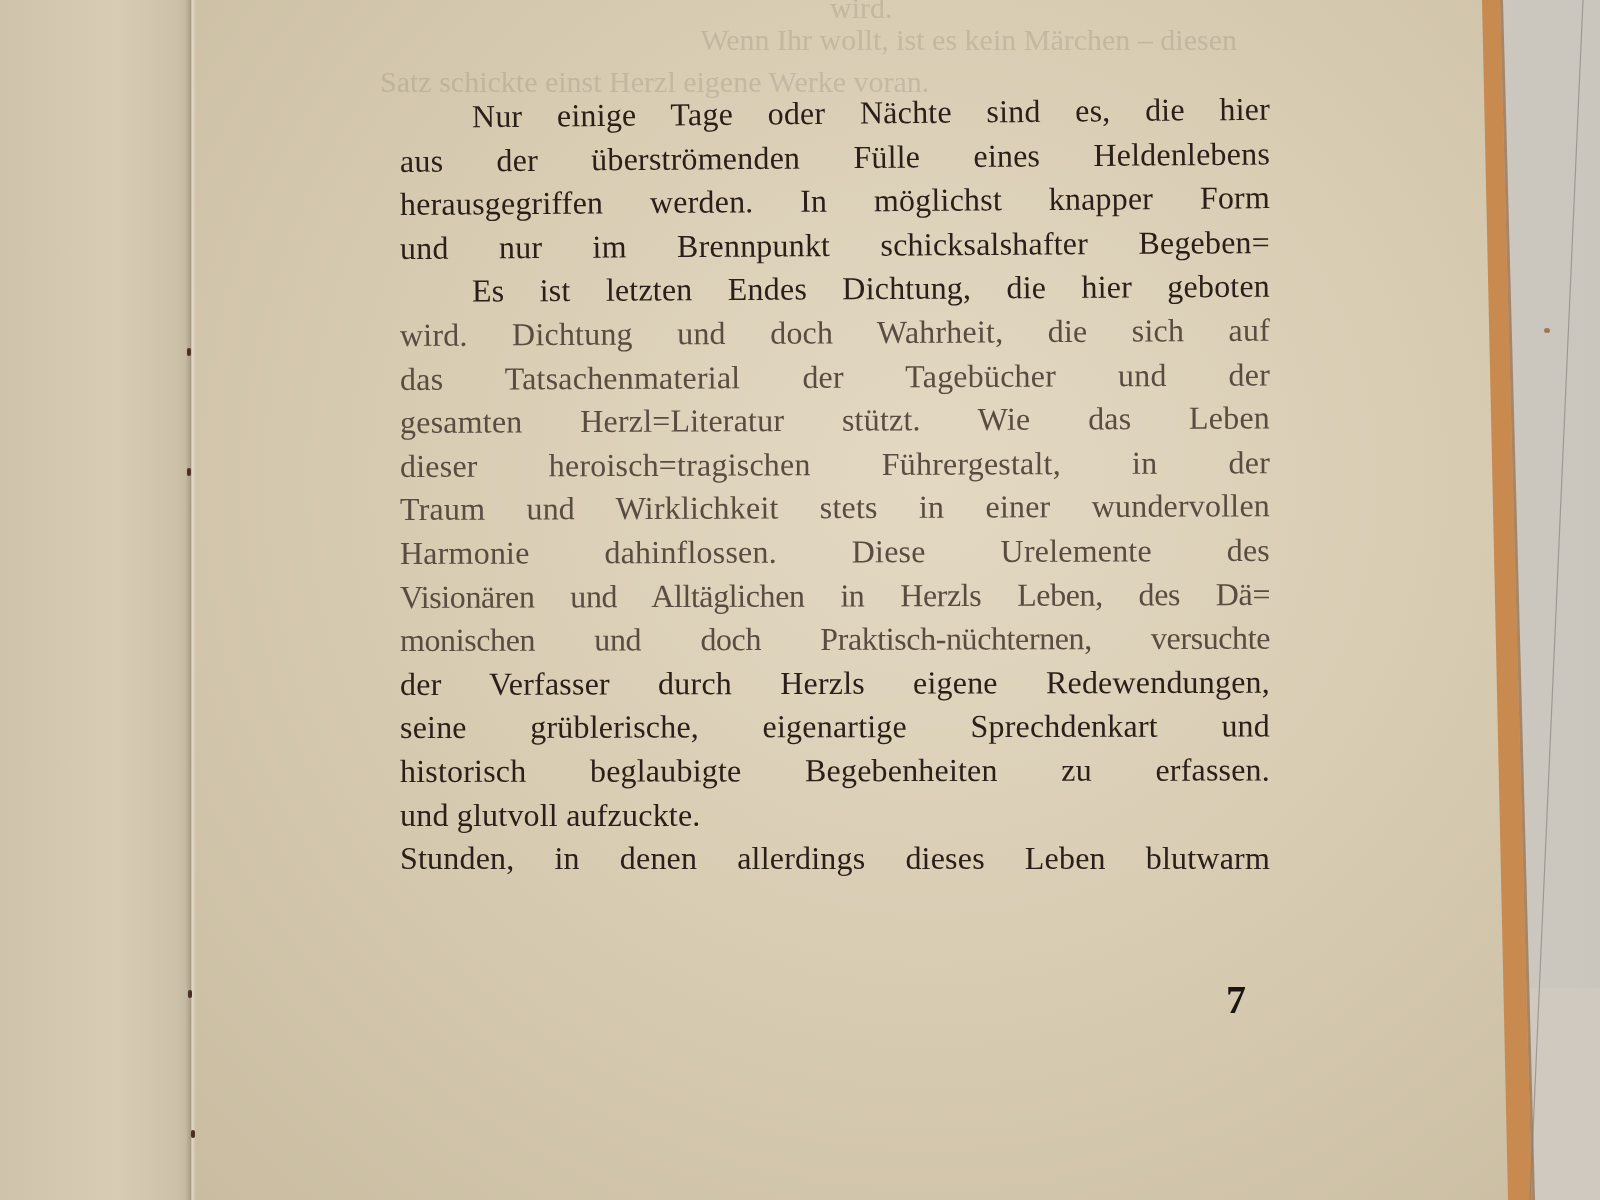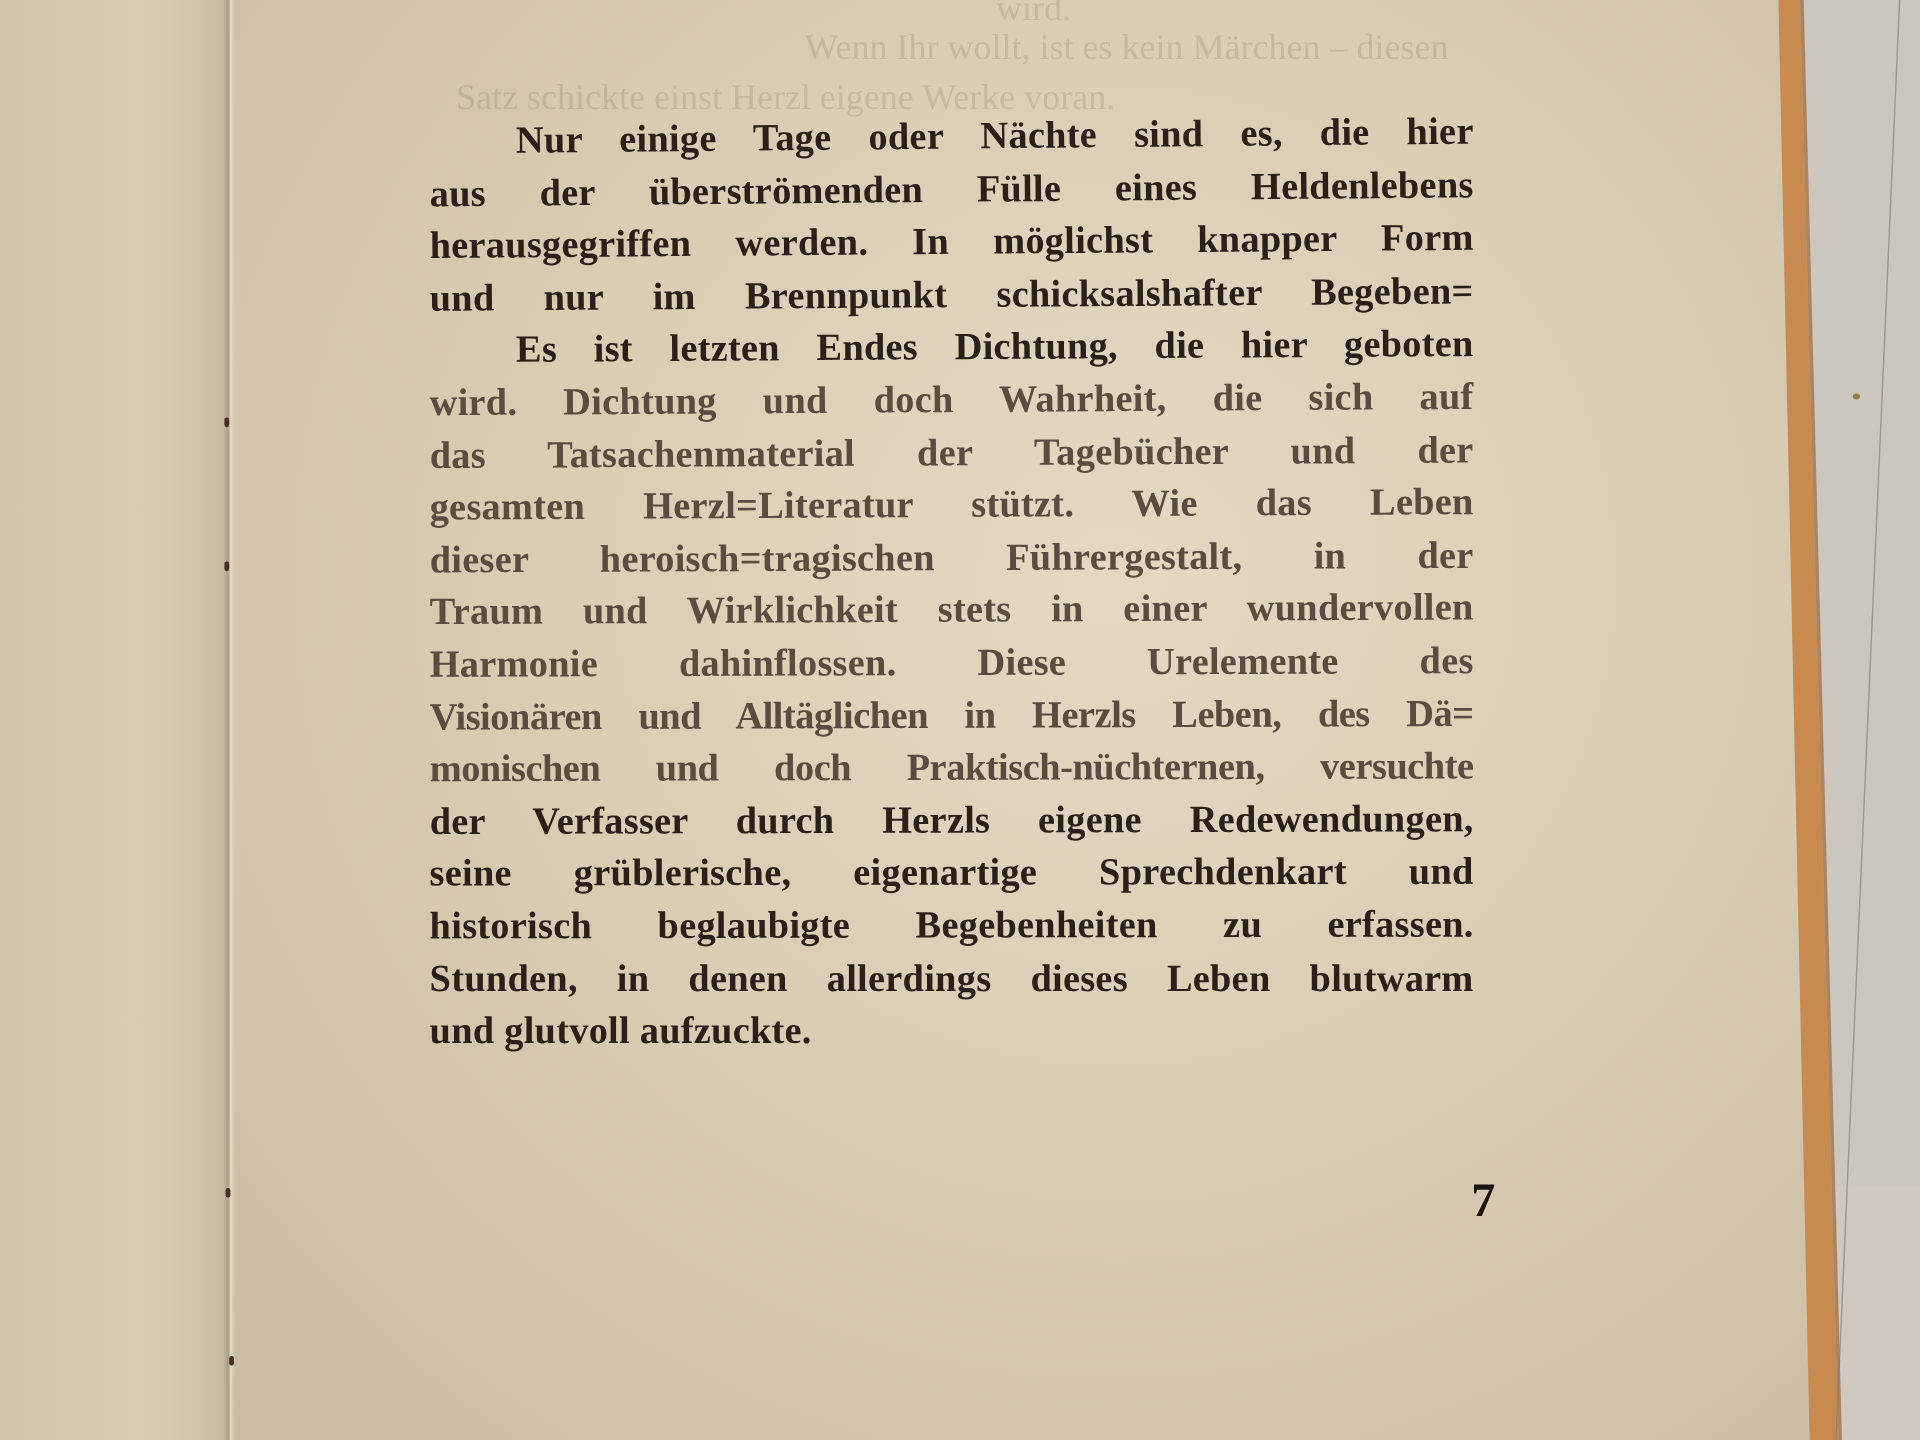--- a/index.html
+++ b/index.html
@@ -61,27 +61,27 @@
       position: absolute;
       color: rgba(120,108,90,0.22);
       font-family: "Liberation Serif", serif;
       font-size: 30px;
       white-space: nowrap;
       line-height: 44px;
     }
     
     .body-text {
       position: absolute;
-      left: 358px;
+      left: 400px;
       top: 96px;
       width: 870px;
       color: #2b2019;
       font-family: "Liberation Serif", serif;
       font-size: 32px;
-      font-weight: bold;
+      font-weight: normal;
       line-height: 43.6px;
       letter-spacing: 0.2px;
     }
     .line {
       display: block;
       white-space: nowrap;
       text-align: justify;
       text-align-last: justify;
     }
     .line.last {
@@ -128,21 +128,21 @@
   <svg class="cover-edge" width="1600" height="1200" viewBox="0 0 1600 1200">
     <polygon points="1482,0 1500,0 1532,1200 1508,1200" fill="#c98a4f"></polygon>
     <polygon points="1500,0 1503,0 1535,1200 1532,1200" fill="#8c5a2c" opacity="0.6"></polygon>
     <line x1="1583" y1="0" x2="1530" y2="1200" stroke="#7d7a78" stroke-width="1.2" opacity="0.6"></line>
   </svg>
   <div class="speck" style="left:1544px; top:328px;"></div>
 
   <div class="show-through" style="left:830px; top:-14px;">
     <span>wird.</span>
   </div>
-  <div class="show-through" style="left:372px; top:18px; width:835px; text-align:right;">
+  <div class="show-through" style="left:402px; top:18px; width:835px; text-align:right;">
     <span>Wenn Ihr wollt, ist es kein Märchen – diesen</span>
   </div>
   <div class="show-through" style="left:380px; top:60px;">
     <span>Satz schickte einst Herzl eigene Werke voran.</span>
   </div>
 
   <div class="body-text">
     <div class="paragraph">
       <span class="line indent" style="transform:rotate(-0.55deg); transform-origin:left;">Nur einige Tage oder Nächte sind es, die hier</span>
       <span class="line" style="transform:rotate(-0.5deg); transform-origin:left;">aus der überströmenden Fülle eines Heldenlebens</span>
@@ -155,20 +155,20 @@
       <span class="line faded" style="transform:rotate(-0.3deg); transform-origin:left;">das Tatsachenmaterial der Tagebücher und der</span>
       <span class="line faded" style="transform:rotate(-0.3deg); transform-origin:left;">gesamten Herzl=Literatur stützt. Wie das Leben</span>
       <span class="line faded" style="transform:rotate(-0.25deg); transform-origin:left;">dieser heroisch=tragischen Führergestalt, in der</span>
       <span class="line faded" style="transform:rotate(-0.25deg); transform-origin:left;">Traum und Wirklichkeit stets in einer wundervollen</span>
       <span class="line faded" style="transform:rotate(-0.2deg); transform-origin:left;">Harmonie dahinflossen. Diese Urelemente des</span>
       <span class="line faded" style="transform:rotate(-0.2deg); transform-origin:left; letter-spacing:-0.4px;">Visionären und Alltäglichen in Herzls Leben, des Dä=</span>
       <span class="line faded" style="transform:rotate(-0.15deg); transform-origin:left; letter-spacing:-0.4px;">monischen und doch Praktisch-nüchternen, versuchte</span>
       <span class="line" style="transform:rotate(-0.15deg); transform-origin:left;">der Verfasser durch Herzls eigene Redewendungen,</span>
       <span class="line" style="transform:rotate(-0.1deg); transform-origin:left;">seine grüblerische, eigenartige Sprechdenkart und</span>
       <span class="line" style="transform:rotate(-0.1deg); transform-origin:left;">historisch beglaubigte Begebenheiten zu erfassen.</span>
+      <span class="line last">und glutvoll aufzuckte.</span>
       <span class="line">Stunden, in denen allerdings dieses Leben blutwarm</span>
-      <span class="line last">und glutvoll aufzuckte.</span>
     </div>
   </div>
 
   <div class="page-number">7</div>
 
 </div>
 
 </body></html>

